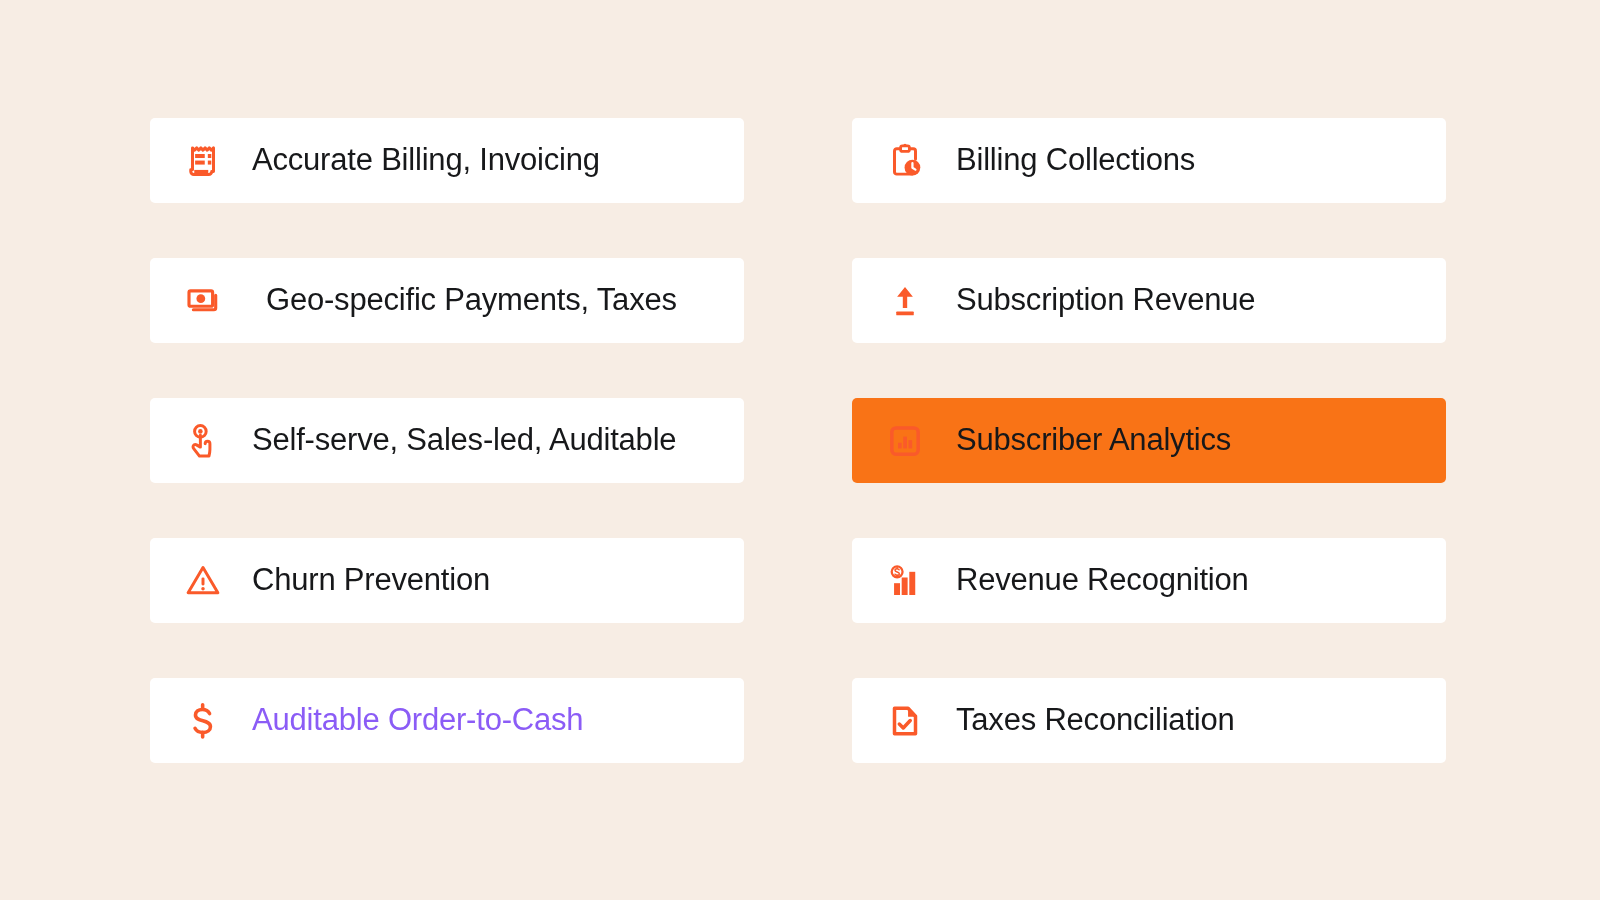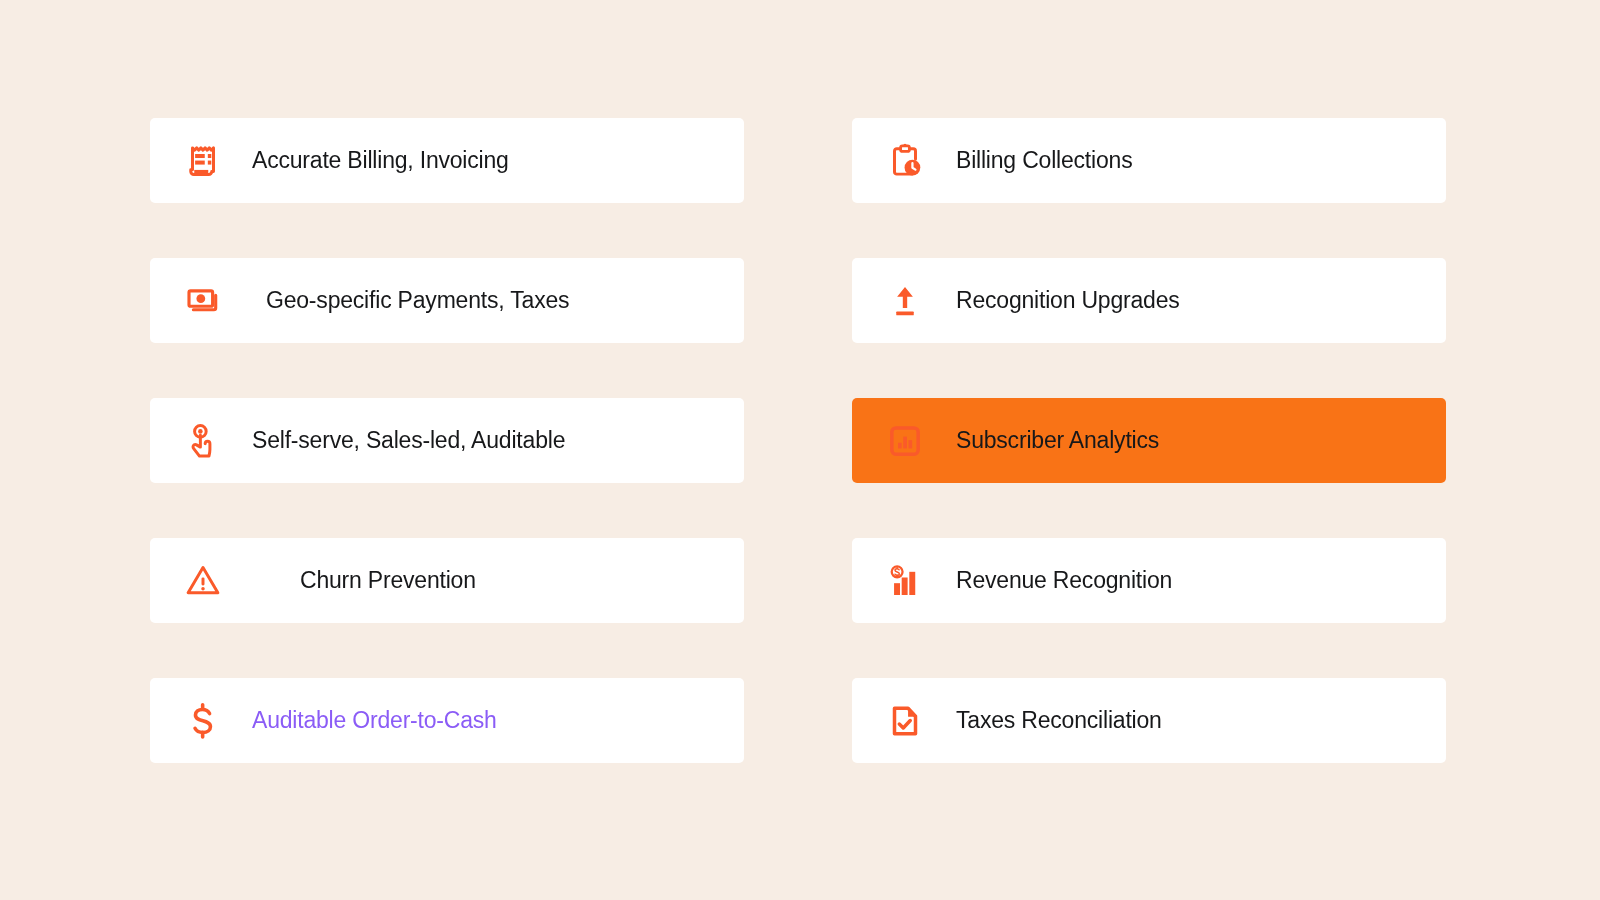--- a/index.html
+++ b/index.html
@@ -54,21 +54,21 @@
     color: #FA5A2A;
   }
   .card-icon svg {
     display: block;
     width: 42px;
     height: 42px;
   }
 
   .card-label {
     margin-left: 22px;
-    font-size: 23px;
+    font-size: 31px;
     line-height: 1.05;
     letter-spacing: -0.2px;
     color: #17181A;
     white-space: nowrap;
     font-weight: 400;
   }
   .col-right .card-label { margin-left: 24px; }
 </style>
 </head>
 <body style="background: rgb(247, 237, 228);">
@@ -115,21 +115,21 @@
       <span class="card-label" style="color: rgb(23, 24, 26); margin-left: 36px;">Geo-specific Payments, Taxes</span>
     </div>
 
     <div class="card col-right" style="background: rgb(255, 255, 255);">
       <span class="card-icon" style="color: rgb(250, 90, 42);">
         <svg viewBox="0 0 48 48" fill="none" xmlns="http://www.w3.org/2000/svg">
           <path d="M24 8 L33 19 H26.5 V32 h-5 V19 H15 Z" fill="currentColor"></path>
           <rect x="14" y="36" width="20" height="4.4" rx="0.8" fill="currentColor"></rect>
         </svg>
       </span>
-      <span class="card-label" style="color: rgb(23, 24, 26);">Recognition Upgrades</span>
+      <span class="card-label" style="color: rgb(23, 24, 26);">Subscription Revenue</span>
     </div>
 
     <div class="card col-left" style="background: rgb(255, 255, 255);">
       <span class="card-icon" style="color: rgb(250, 90, 42);">
         <svg viewBox="0 0 48 48" fill="none" xmlns="http://www.w3.org/2000/svg">
           <circle cx="21" cy="13" r="6.6" stroke="currentColor" stroke-width="3.4" fill="none"></circle>
           <circle cx="21" cy="13" r="2.6" fill="currentColor"></circle>
           <path d="M21 17.5 V31 l-4.4 -2.6 c-1.9 -1.1 -4 0.2 -4 2.3 0 0.7 0.3 1.4 0.8 2 L20 41.2 h10.8 c0.6 -2.6 1.1 -5.1 1.1 -7.6 v-6.5 c0 -1.5 -1.2 -2.7 -2.7 -2.7 -1.5 0 -2.7 1.2 -2.7 2.7" stroke="currentColor" stroke-width="3.4" stroke-linecap="round" stroke-linejoin="round" fill="none"></path>
         </svg>
       </span>
@@ -141,21 +141,21 @@
         <svg viewBox="0 0 48 48" fill="none" xmlns="http://www.w3.org/2000/svg">
           <rect x="9" y="9" width="30" height="30" rx="4.5" stroke="currentColor" stroke-width="4" fill="none"></rect>
           <rect x="16" y="26" width="4.2" height="6.5" fill="currentColor"></rect>
           <rect x="22" y="19" width="4.2" height="13.5" fill="currentColor"></rect>
           <rect x="28" y="23" width="4.2" height="9.5" fill="currentColor"></rect>
         </svg>
       </span>
       <span class="card-label" style="color: rgb(23, 24, 26);">Subscriber Analytics</span>
     </div>
 
-    <div class="card col-left" style="background: rgb(255, 255, 255); gap: 48px;">
+    <div class="card col-left" style="background: rgb(255, 255, 255);">
       <span class="card-icon" style="color: rgb(250, 90, 42);">
         <svg viewBox="0 0 48 48" fill="none" xmlns="http://www.w3.org/2000/svg">
           <path d="M24 8.5 L41 37.5 H7 Z" stroke="currentColor" stroke-width="3.4" stroke-linejoin="round" fill="none"></path>
           <rect x="22.3" y="20" width="3.4" height="9" rx="1.5" fill="currentColor"></rect>
           <circle cx="24" cy="32.8" r="2" fill="currentColor"></circle>
         </svg>
       </span>
       <span class="card-label" style="color: rgb(23, 24, 26);">Churn Prevention</span>
     </div>
 

